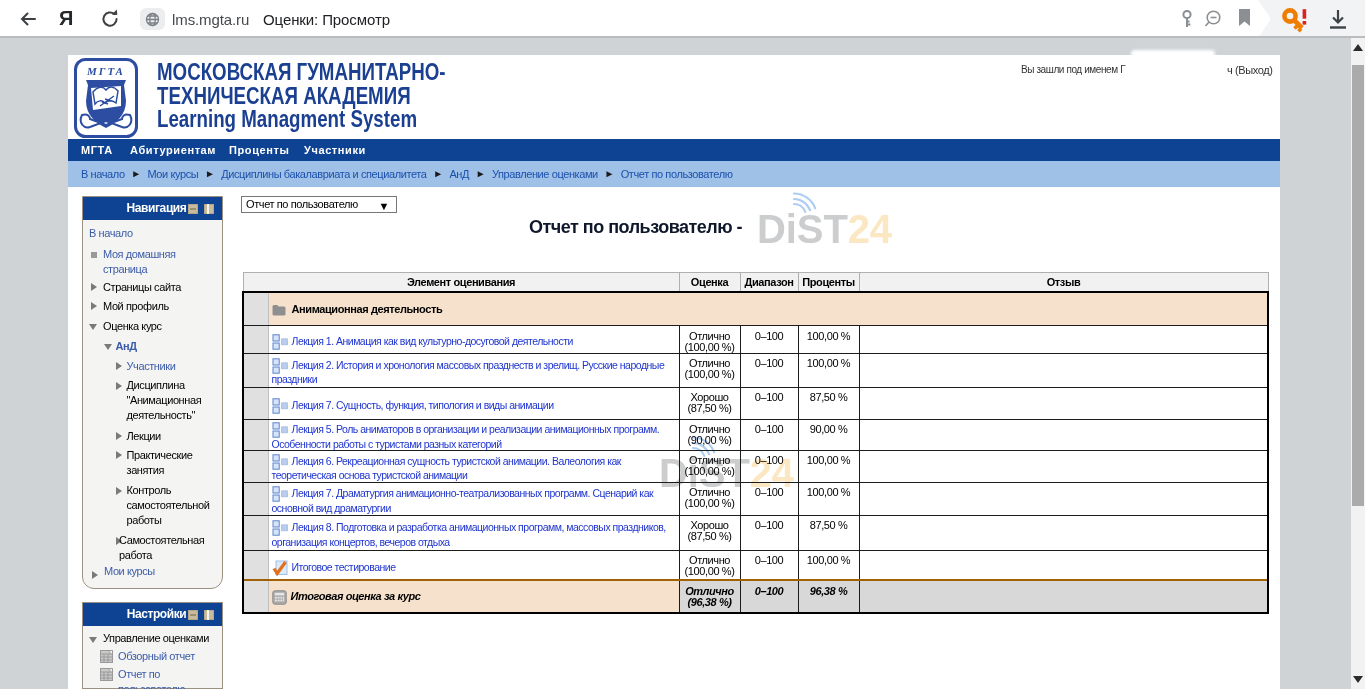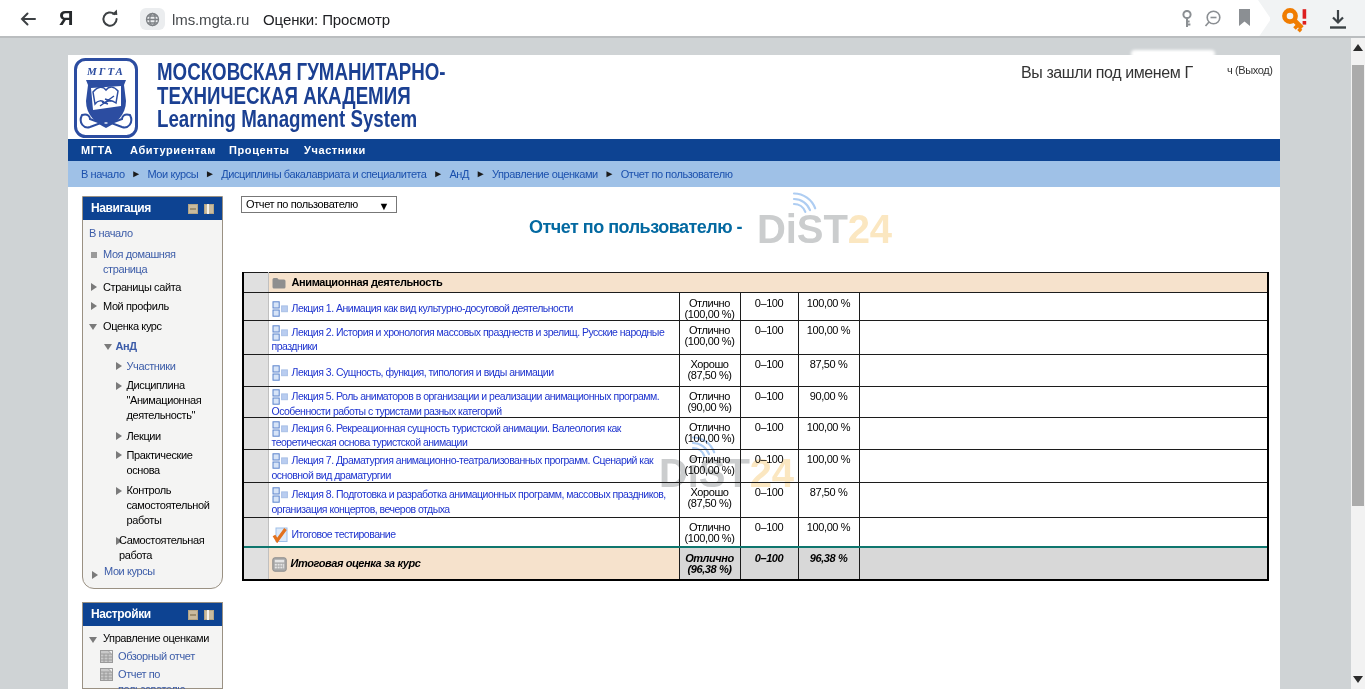--- a/index.html
+++ b/index.html
@@ -23,34 +23,34 @@
 #navbar { position:absolute; left:68px; top:139px; width:1212px; height:22px; background:#0d4392; }
 #navbar span { position:absolute; top:5px; color:#fff; font-weight:bold; font-size:11px; letter-spacing:0.6px; }
 #crumb { position:absolute; left:68px; top:161px; width:1212px; height:26px; background:#9fc1e7; font-size:11px; color:#000; line-height:26px; padding-left:13px; }
 #crumb a { color:#1b50ad; text-decoration:none; }
 #crumb .sep { font-size:10px; color:#1a1a1a; margin:0 4px; position:relative; top:-1px; }
 
 .titleline { position:absolute; letter-spacing:0; left:157px; color:#1b4092; font-weight:bold; font-size:24px; line-height:24px; transform:scaleX(0.78); transform-origin:0 0; white-space:nowrap; }
 
 
 .block { position:absolute; left:82px; width:141px; border:1px solid #9a9183; border-radius:0 0 12px 12px; background:#f4f4f3; overflow:hidden; }
-.bhead { height:23px; background:#0d4392; color:#fff; font-weight:bold; font-size:12px; line-height:23px; padding-left:8px; position:relative; }
+.bhead { height:23px; background:#0d4392; color:#fff; font-weight:bold; font-size:12px; line-height:23px; padding-left:8px; position:relative;text-align:center; }
 .bico { position:absolute; top:7px; width:10px; height:10px; background:#c9bb9e; box-shadow:inset 0 0 0 1px #b3a586; }
 .bico i { position:absolute; left:2px; top:4px; width:6px; height:2px; background:#9c8e6f; }
 .bico b { position:absolute; left:3px; top:0; width:1.5px; height:10px; background:#f6f3ec; }
 .bitem { position:absolute; font-size:11px; line-height:15px; color:#000; }
 .bitem a { color:#3c5ca8; text-decoration:none; }
 .tri-r { position:absolute; width:0; height:0; border-left:6px solid #7a7a7a; border-top:4px solid transparent; border-bottom:4px solid transparent; }
 .tri-d { position:absolute; width:0; height:0; border-top:6px solid #7a7a7a; border-left:4px solid transparent; border-right:4px solid transparent; }
 .sqico { position:absolute; width:6px; height:6px; background:#9a9a9a; }
 
 
 #selbox { position:absolute; left:241px; top:196px; width:156px; height:17px; border:1px solid #777; background:#fff; font-size:11px; line-height:15px; padding-left:4px; }
 #selbox .arr { position:absolute; right:7px; top:2px; font-size:11px; color:#000; }
-#heading { position:absolute; left:529px; top:217px; font-size:18px; font-weight:bold; color:#0369a1; }
+#heading { position:absolute; left:529px; top:217px; font-size:18px; font-weight:bold; color:#0f172a; }
 
 .wmark { position:absolute; font-size:40px; font-weight:bold; letter-spacing:-0.1px; white-space:nowrap; }
 .wmark .g { color:#cbcdce; }
 .wmark .t { color:#fbe7c1; }
 
 
 #gtable { position:absolute; left:242px; top:272px; border-collapse:collapse; table-layout:fixed; width:1025px; }
 #gtable th { background:#f1f1f1; border:1px solid #b0b0b0; border-bottom:2px solid #000; font-size:11px; font-weight:bold; color:#000; }
 #gtable td { border:1px solid #1c1c1c; font-size:11px; vertical-align:top; }
 #gtable td:first-child { border-left:2px solid #000; }
@@ -59,21 +59,21 @@
 #gtable td.nm a { white-space:nowrap; }
 #gtable td.nm:not(.cat) a, #gtable td.nm:not(.cat) svg { position:relative; top:2px; }
 #gtable td.ind { background:#e0e0e0; border-right:1px solid #c0c0c0; }
 #gtable td.cat { background:#f6e2cc; }
 #gtable td.nm { vertical-align:middle; padding:0 8px 0 3px; line-height:14.5px; }
 #gtable td.nm a { color:#1f35cf; text-decoration:none; font-size:10.5px; letter-spacing:-0.5px; }
 #gtable td.c { text-align:center; padding-top:4.5px; line-height:11px; }
 #gtable .lastrow td { background:#d8d8d8; font-style:italic; font-weight:bold; }
 #gtable .lastrow td.ind { background:#e0e0e0; }
 #gtable .lastrow td.cat { background:#f6e2cc; }
-#gtable tr.thick td { border-top:2px solid #0f766e; }
+#gtable tr.thick td { border-top:2px solid #a16207; }
 .icn { display:inline-block; vertical-align:middle; margin:-3px 4px -3px 0; }
 </style>
 </head>
 <body>
 
 <div id="chrome">
   <svg class="abs" style="left:19px;top:10px" width="18" height="18" viewBox="0 0 18 18">
       <path d="M16 9 H3 M8.5 3.5 L3 9 l5.5 5.5" stroke="#3c4043" stroke-width="2" fill="none" stroke-linecap="round"></path>
     </svg>
   <div class="abs" style="left:59px;top:7px;font-size:20px;font-weight:bold;color:#26292c">Я</div>
@@ -135,21 +135,21 @@
   <text x="32" y="17" font-size="11" font-weight="bold" font-style="italic" font-family="Liberation Serif" fill="#2c4da1" text-anchor="middle" letter-spacing="2">МГТА</text>
   <path d="M12 22 h40 l-2 5 2 16 c0 14 -10 22 -20 27 c-10 -5 -20 -13 -20 -27 l2 -16 z" fill="#2c4da1"></path>
   <path d="M17 30 l30 -2 v20 l-28 4 z" fill="#fff"></path>
   <path d="M19 34 c5 -6 10 -6 13 -2 c3 -4 8 -4 12 1 l-2 12 c-4 -3 -8 -3 -11 0 c-3 -3 -7 -3 -10 1 z" fill="#fff" stroke="#2c4da1" stroke-width="1.5"></path>
   <path d="M26 48 l14 -10 M28 44 l6 2 M31 41 l6 2" stroke="#2c4da1" stroke-width="1.5" fill="none"></path>
   <path d="M8 57 c-4 8 2 14 8 12 l16 -6 l16 6 c6 2 12 -4 8 -12 c-6 -2 -8 2 -8 4 l-16 6 l-16 -6 c0 -2 -2 -6 -8 -4 z" fill="#fff" stroke="#2c4da1" stroke-width="2"></path>
 </svg>
 <div class="titleline" style="top:60px">МОСКОВСКАЯ ГУМАНИТАРНО-</div>
 <div class="titleline" style="top:83.5px">ТЕХНИЧЕСКАЯ АКАДЕМИЯ</div>
 <div class="titleline" style="top:107px">Learning Managment System</div>
-<div class="abs" style="left:1021px;top:64px;font-size:16px;color:#333">Вы зашли под именем Г</div>
+<div class="abs" style="left:1021px;top:64px;font-size:10px;color:#333">Вы зашли под именем Г</div>
 <div class="abs" style="left:1227px;top:64px;font-size:11px;color:#333">ч (Выход)</div>
 
 <div id="navbar">
   <span style="left:13px">МГТА</span>
   <span style="left:62px">Абитуриентам</span>
   <span style="left:161px">Проценты</span>
   <span style="left:236px">Участники</span>
 </div>
 <div id="crumb"><a>В начало</a> <span class="sep">►</span> <a>Мои курсы</a> <span class="sep">►</span> <a>Дисциплины бакалавриата и специалитета</a> <span class="sep">►</span> <a>АнД</a> <span class="sep">►</span> <a>Управление оценками</a> <span class="sep">►</span> <a>Отчет по пользователю</a></div>
 
@@ -174,21 +174,21 @@
   <div class="bitem" style="left:103px;top:318.5px">Оценка курс</div>
   <span class="tri-d" style="left:104px;top:344px"></span>
   <div class="bitem" style="left:115.5px;top:339px"><a style="font-weight:bold">АнД</a></div>
   <span class="tri-r" style="left:116px;top:362px"></span>
   <div class="bitem" style="left:126.5px;top:358.5px"><a>Участники</a></div>
   <span class="tri-r" style="left:116px;top:381.5px"></span>
   <div class="bitem" style="left:126.5px;top:378px;width:96px">Дисциплина "Анимационная деятельность"</div>
   <span class="tri-r" style="left:116px;top:432px"></span>
   <div class="bitem" style="left:126.5px;top:428.5px">Лекции</div>
   <span class="tri-r" style="left:116px;top:451px"></span>
-  <div class="bitem" style="left:126.5px;top:447.5px;width:96px">Практические основа</div>
+  <div class="bitem" style="left:126.5px;top:447.5px;width:96px">Практические занятия</div>
   <span class="tri-r" style="left:116px;top:487px"></span>
   <div class="bitem" style="left:126.5px;top:483px;width:96px">Контроль самостоятельной работы</div>
   <span class="tri-r" style="left:116px;top:537px"></span>
   <div class="bitem" style="left:119px;top:533px;width:96px">Самостоятельная работа</div>
   <span class="tri-r" style="left:91.5px;top:571px"></span>
   <div class="bitem" style="left:104px;top:564px"><a>Мои курсы</a></div>
 </div>
 
 <div class="block" style="top:602px;height:87px;border-radius:0">
   <div class="bhead">Настройки
@@ -239,21 +239,28 @@
 <table id="gtable">
   <colgroup>
       <col style="width:25px">
       <col style="width:411px">
       <col style="width:61px">
       <col style="width:58px">
       <col style="width:61px">
       <col style="width:409px">
     </colgroup>
   <tbody>
-  <tr style="height:20px">
+      <tr style="height:19px">
+        <th colspan="2">Элемент оценивания</th>
+        <th>Оценка</th>
+        <th>Диапазон</th>
+        <th>Проценты</th>
+        <th>Отзыв</th>
+      </tr>
+  <tr style="height:34px">
         <td class="ind"></td>
         <td class="cat nm" colspan="5"><svg class="icn" width="14" height="12" viewBox="0 0 14 12">
             <path d="M0.5 2.5 q0 -1.5 1.5 -1.5 h3.2 l1.5 1.5 h5.3 q1.5 0 1.5 1.5 v6 q0 1.5 -1.5 1.5 h-10 q-1.5 0 -1.5 -1.5 z" fill="#8f8f8f"></path>
           </svg><b class="cattxt" style="margin-left:2px">Анимационная деятельность</b></td>
       </tr>
   <tr style="height:27px">
         <td class="ind"></td>
         <td class="nm"><svg class="icn" width="16" height="16" viewBox="0 0 16 16">
             <rect x="1" y="0.8" width="6.2" height="6.2" fill="#d7e4f7" stroke="#5b83cc"></rect>
             <rect x="1" y="9" width="6.2" height="6.2" fill="#d7e4f7" stroke="#5b83cc"></rect>
@@ -275,21 +282,21 @@
         <td class="c">0–100</td>
         <td class="c">100,00&nbsp;%</td>
         <td></td>
       </tr>
   <tr style="height:32px">
         <td class="ind"></td>
         <td class="nm"><svg class="icn" width="16" height="16" viewBox="0 0 16 16">
             <rect x="1" y="0.8" width="6.2" height="6.2" fill="#d7e4f7" stroke="#5b83cc"></rect>
             <rect x="1" y="9" width="6.2" height="6.2" fill="#d7e4f7" stroke="#5b83cc"></rect>
             <rect x="9.6" y="4.9" width="5.8" height="5.8" fill="#b9cdf0" stroke="#a9c0e6"></rect>
-          </svg><a>Лекция 3. Сущность, функция, типология и виды анимации</a></td>
+          </svg><a>Лекция 7. Сущность, функция, типология и виды анимации</a></td>
         <td class="c">Хорошо<br>(87,50&nbsp;%)</td>
         <td class="c">0–100</td>
         <td class="c">87,50&nbsp;%</td>
         <td></td>
       </tr>
   <tr style="height:31px">
         <td class="ind"></td>
         <td class="nm"><svg class="icn" width="16" height="16" viewBox="0 0 16 16">
             <rect x="1" y="0.8" width="6.2" height="6.2" fill="#d7e4f7" stroke="#5b83cc"></rect>
             <rect x="1" y="9" width="6.2" height="6.2" fill="#d7e4f7" stroke="#5b83cc"></rect>

